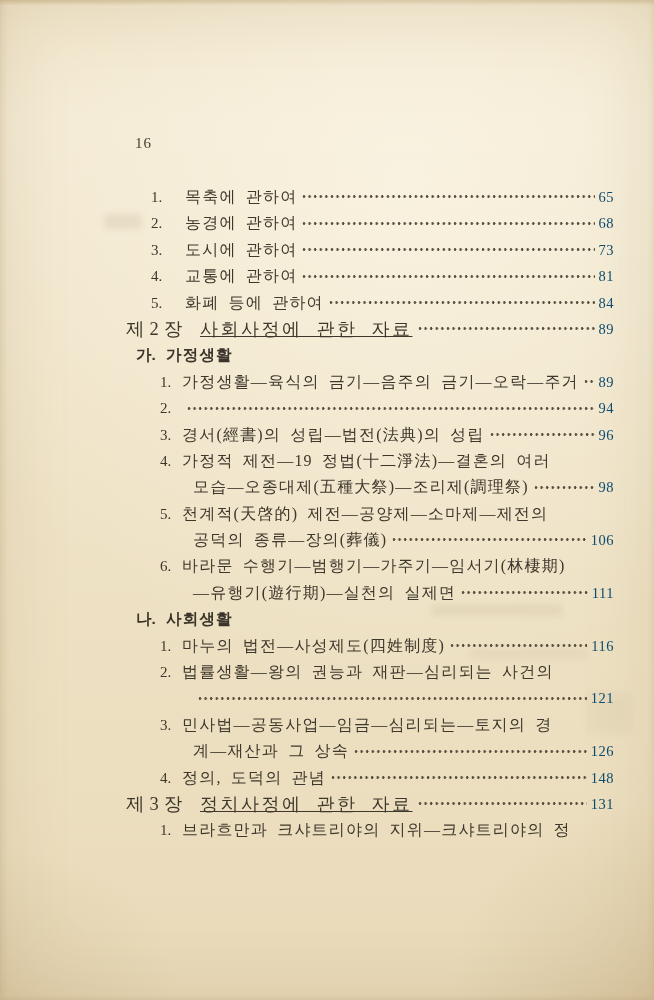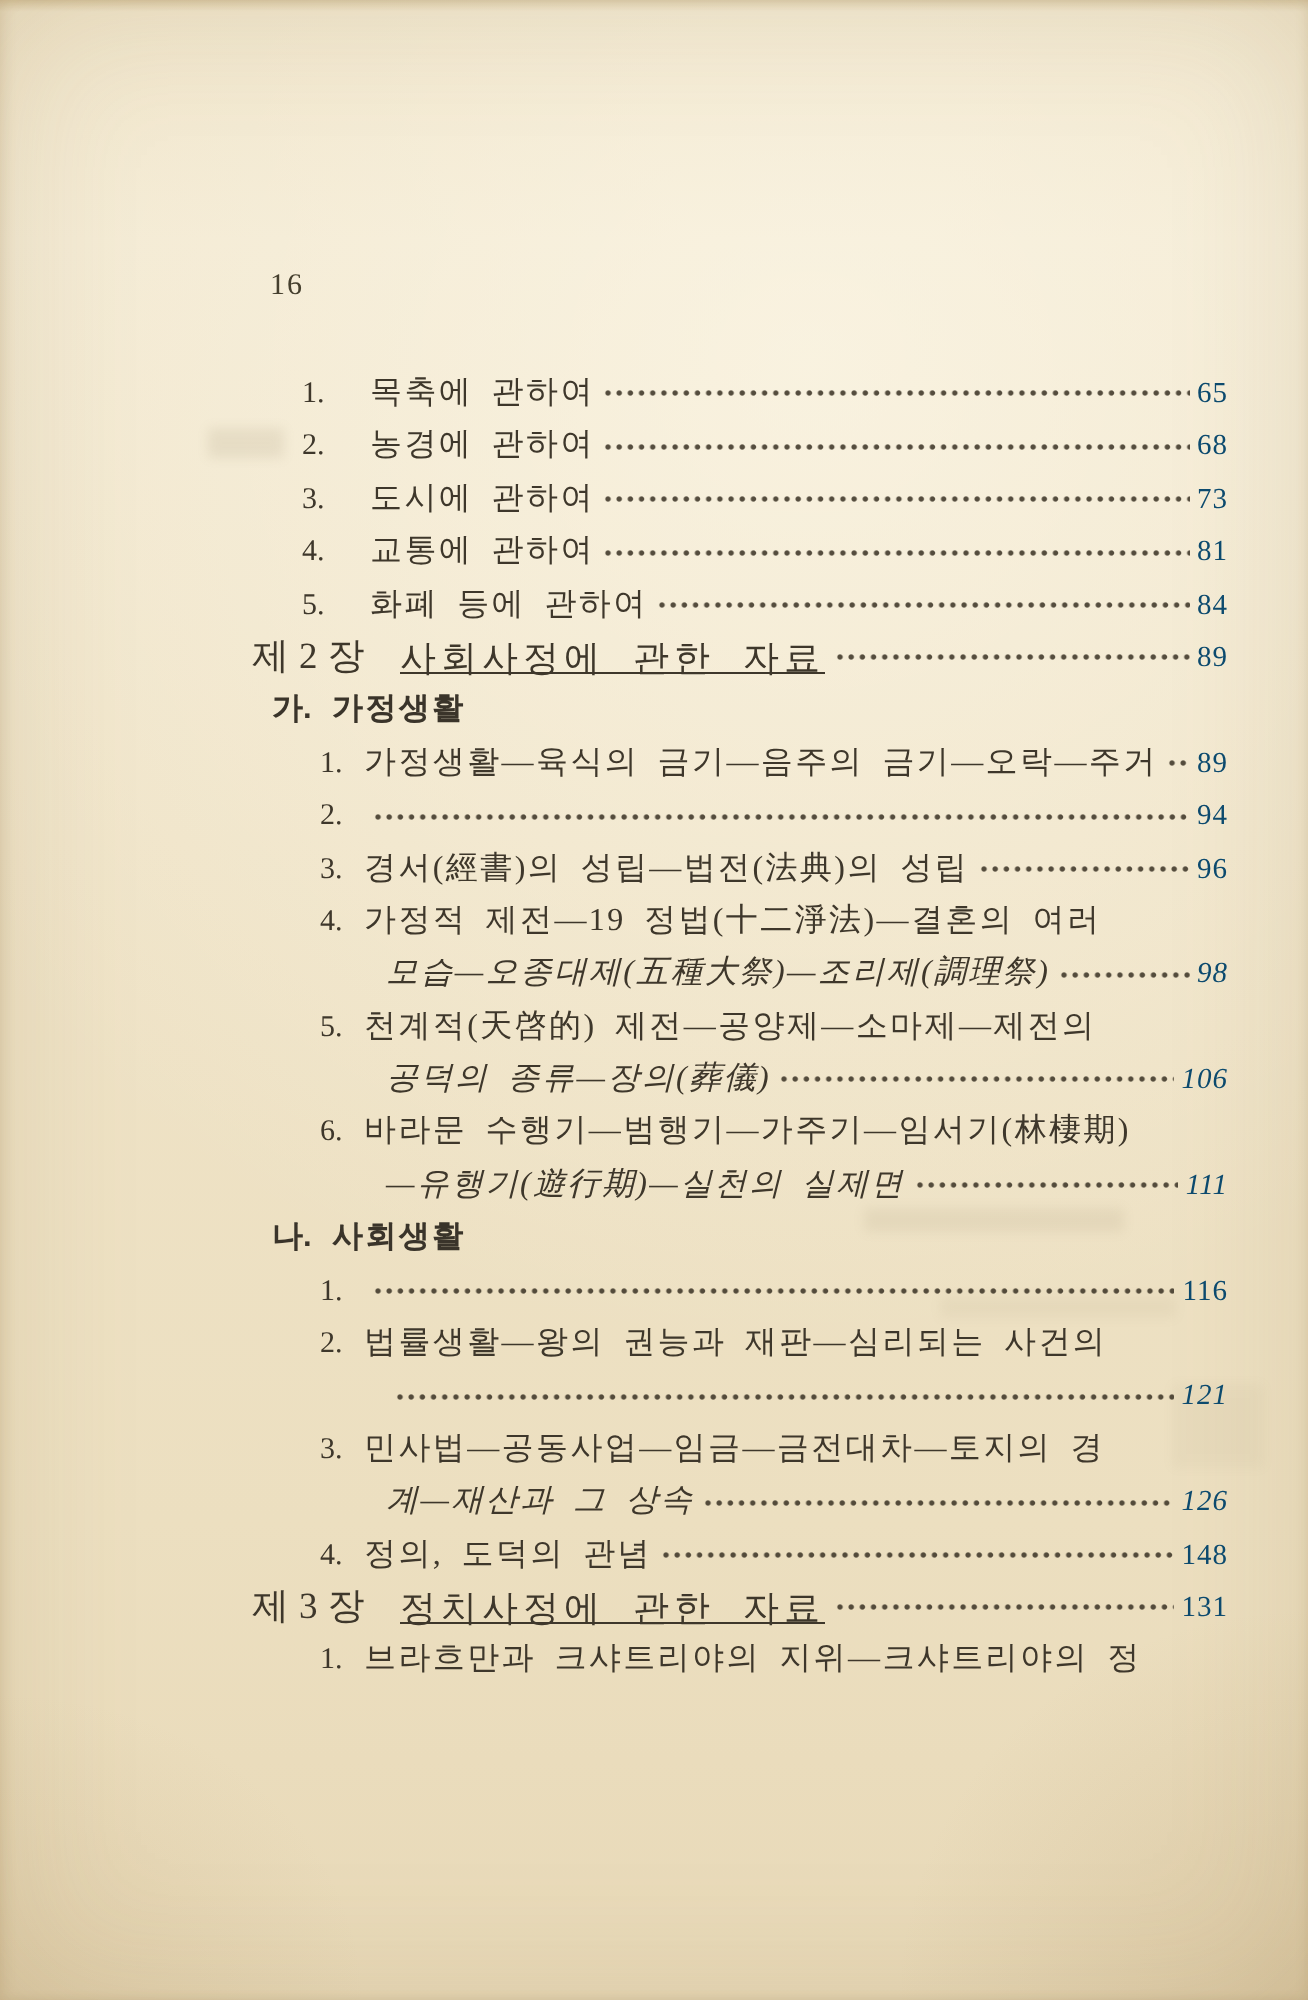--- a/index.html
+++ b/index.html
@@ -43,21 +43,21 @@
   .section{padding-left:10px;}
   .section .num,.section .txt{
     font-family:"Liberation Sans","DejaVu Sans",sans-serif;
     font-weight:700;font-size:15.5px;color:#3a342a;
   }
   .section .num{width:30px;}
   .l1{padding-left:25px;}
   .l1 .num{width:34px;font-size:15px;}
   .l2{padding-left:34px;}
   .l2 .num{width:22px;font-size:15px;}
-  .cont{padding-left:67px;font-style:italic;}
+  .cont{padding-left:67px;}
 </style>
 </head>
 <body>
 
 <div class="paper"></div>
 
 <div class="ghost" style="left:104px;top:214px;width:38px;height:15px;opacity:.13;"></div>
 <div class="ghost" style="left:432px;top:604px;width:130px;height:12px;opacity:.10;"></div>
 <div class="ghost" style="left:470px;top:648px;width:118px;height:11px;opacity:.07;"></div>
 <div class="ghost" style="left:586px;top:692px;width:46px;height:42px;opacity:.05;"></div>
@@ -166,37 +166,38 @@
     <span class="pg">111</span>
   </div>
 
   <div class="row section">
     <span class="num">나.</span>
     <span class="txt">사회생활</span>
   </div>
 
   <div class="row l2">
     <span class="num">1.</span>
+    <span class="txt">마누의 법전—사성제도(四姓制度)</span>
     <span class="leader"></span>
     <span class="pg">116</span>
   </div>
 
   <div class="row l2">
     <span class="num">2.</span>
     <span class="txt">법률생활—왕의 권능과 재판—심리되는 사건의</span>
   </div>
 
   <div class="row cont">
     <span class="leader"></span>
     <span class="pg">121</span>
   </div>
 
   <div class="row l2">
     <span class="num">3.</span>
-    <span class="txt">민사법—공동사업—임금—금전대차—토지의 경</span>
+    <span class="txt">민사법—공동사업—임금—심리되는—토지의 경</span>
   </div>
 
   <div class="row cont">
     <span class="txt">계—재산과 그 상속</span>
     <span class="leader"></span>
     <span class="pg">126</span>
   </div>
 
   <div class="row l2">
     <span class="num">4.</span>

